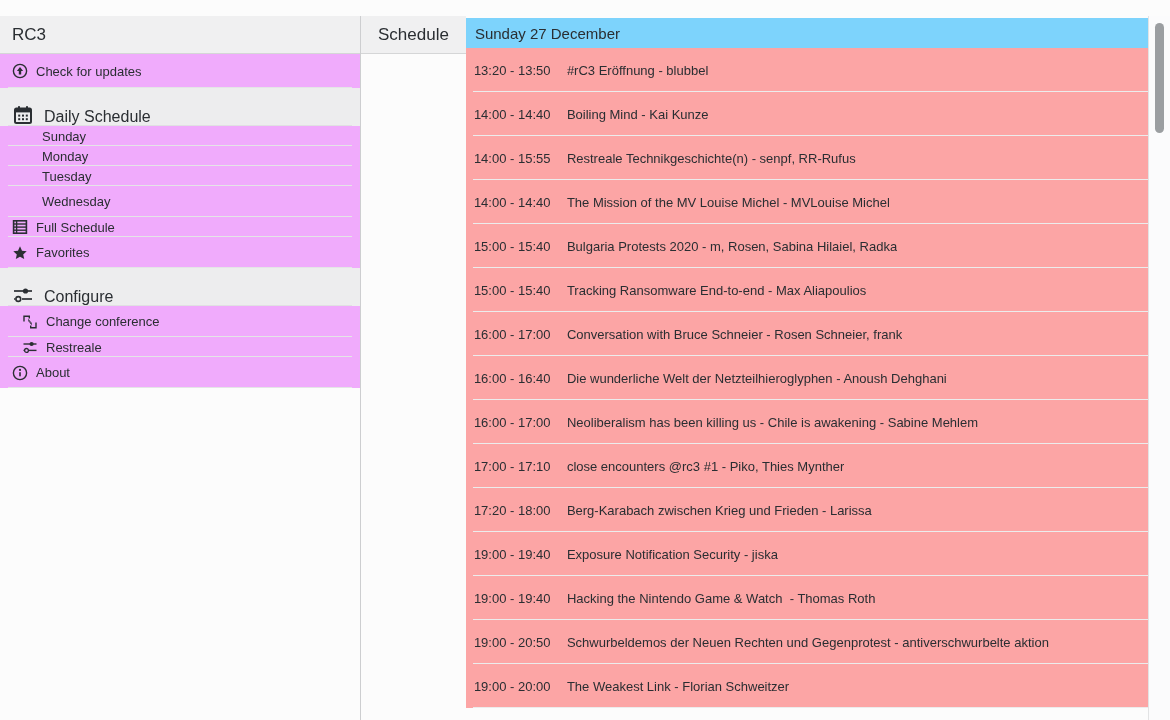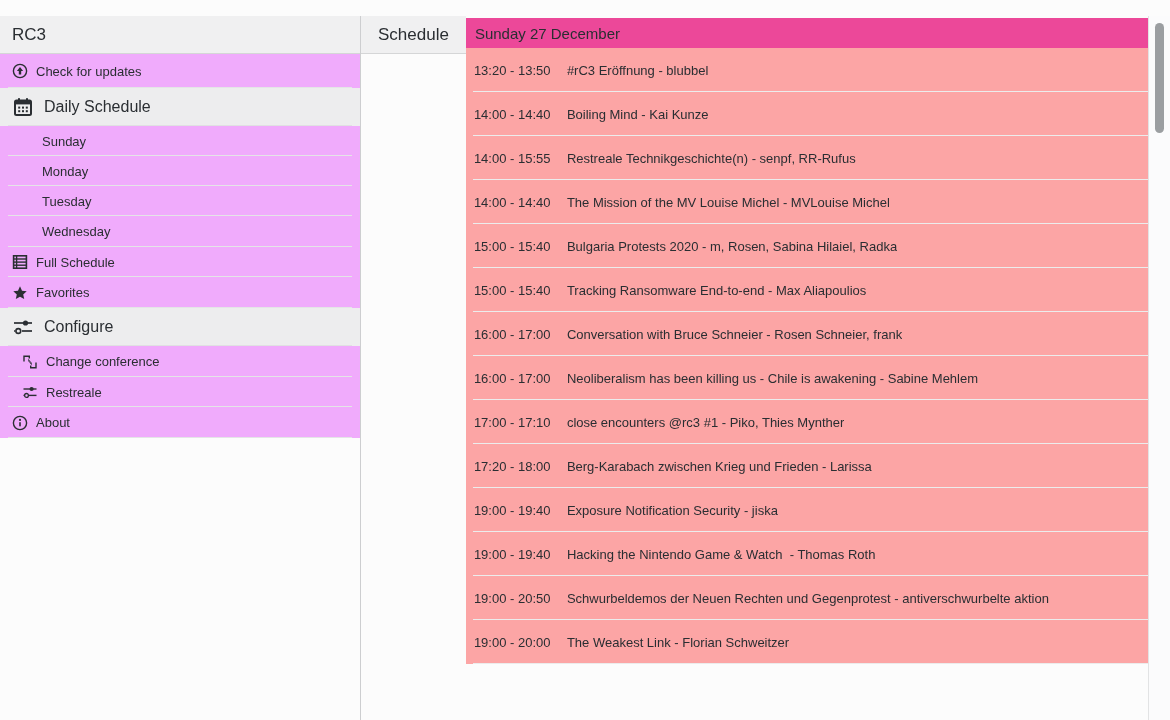--- a/index.html
+++ b/index.html
@@ -32,26 +32,27 @@
     padding-left:12px;
     font-size:13px;
     background:#f0abfc;
     cursor:default;
   }
   .side-row::after {
     content:""; position:absolute; left:8px; right:8px; bottom:0;
     height:1px; background:#e4e5e6;
   }
   .side-row.h34 { height:34px; }
-  .side-row.h30 { height:30px; }
+  .side-row.h30 { height:20px; }
   .side-row.h31 { height:31px; }
   .side-row.section {
     height:38px;
     background:#ededee;
     font-size:16px;
+    align-items:flex-end;
   }
   .side-row.section::after { background:#e0e1e2; }
   .side-row.subitem { padding-left:42px; }
   .side-row.subaction { padding-left:22px; }
   .icon16 { width:16px; height:16px; margin-right:8px; flex:0 0 16px; display:block; }
   .icon22 { width:22px; height:22px; margin-right:10px; flex:0 0 22px; display:block; }
   .sidebar-filler { flex:1; background:#fcfcfc; }
 
   
   .main { flex:1; display:flex; min-width:0; }
@@ -60,21 +61,21 @@
     background:#f0f0f1;
     border-bottom:1px solid #d5d6d7;
     display:flex; align-items:center;
     padding:0 17px;
     font-size:17px;
   }
   .main-body { flex:1; display:flex; min-height:0; }
   .list-area { flex:1; min-width:0; padding-top:2px; }
   .day-header {
     height:30px;
-    background:#ec4899;
+    background:#7dd3fc;
     display:flex; align-items:center;
     padding:0 9px;
     font-size:15px;
   }
   .event-row {
     position:relative;
     height:44px;
     display:flex; align-items:center;
     padding-left:8px;
     font-size:13px;
@@ -245,20 +246,24 @@
         </div>
         <div class="event-row">
           <span class="event-time">15:00 - 15:40</span>
           <span class="event-title">Tracking Ransomware End-to-end - Max Aliapoulios</span>
         </div>
         <div class="event-row">
           <span class="event-time">16:00 - 17:00</span>
           <span class="event-title">Conversation with Bruce Schneier - Rosen Schneier, frank</span>
         </div>
         <div class="event-row">
+          <span class="event-time">16:00 - 16:40</span>
+          <span class="event-title">Die wunderliche Welt der Netzteilhieroglyphen - Anoush Dehghani</span>
+        </div>
+        <div class="event-row">
           <span class="event-time">16:00 - 17:00</span>
           <span class="event-title">Neoliberalism has been killing us - Chile is awakening - Sabine Mehlem</span>
         </div>
         <div class="event-row">
           <span class="event-time">17:00 - 17:10</span>
           <span class="event-title">close encounters @rc3 #1 - Piko, Thies Mynther</span>
         </div>
         <div class="event-row">
           <span class="event-time">17:20 - 18:00</span>
           <span class="event-title">Berg-Karabach zwischen Krieg und Frieden - Larissa</span>

